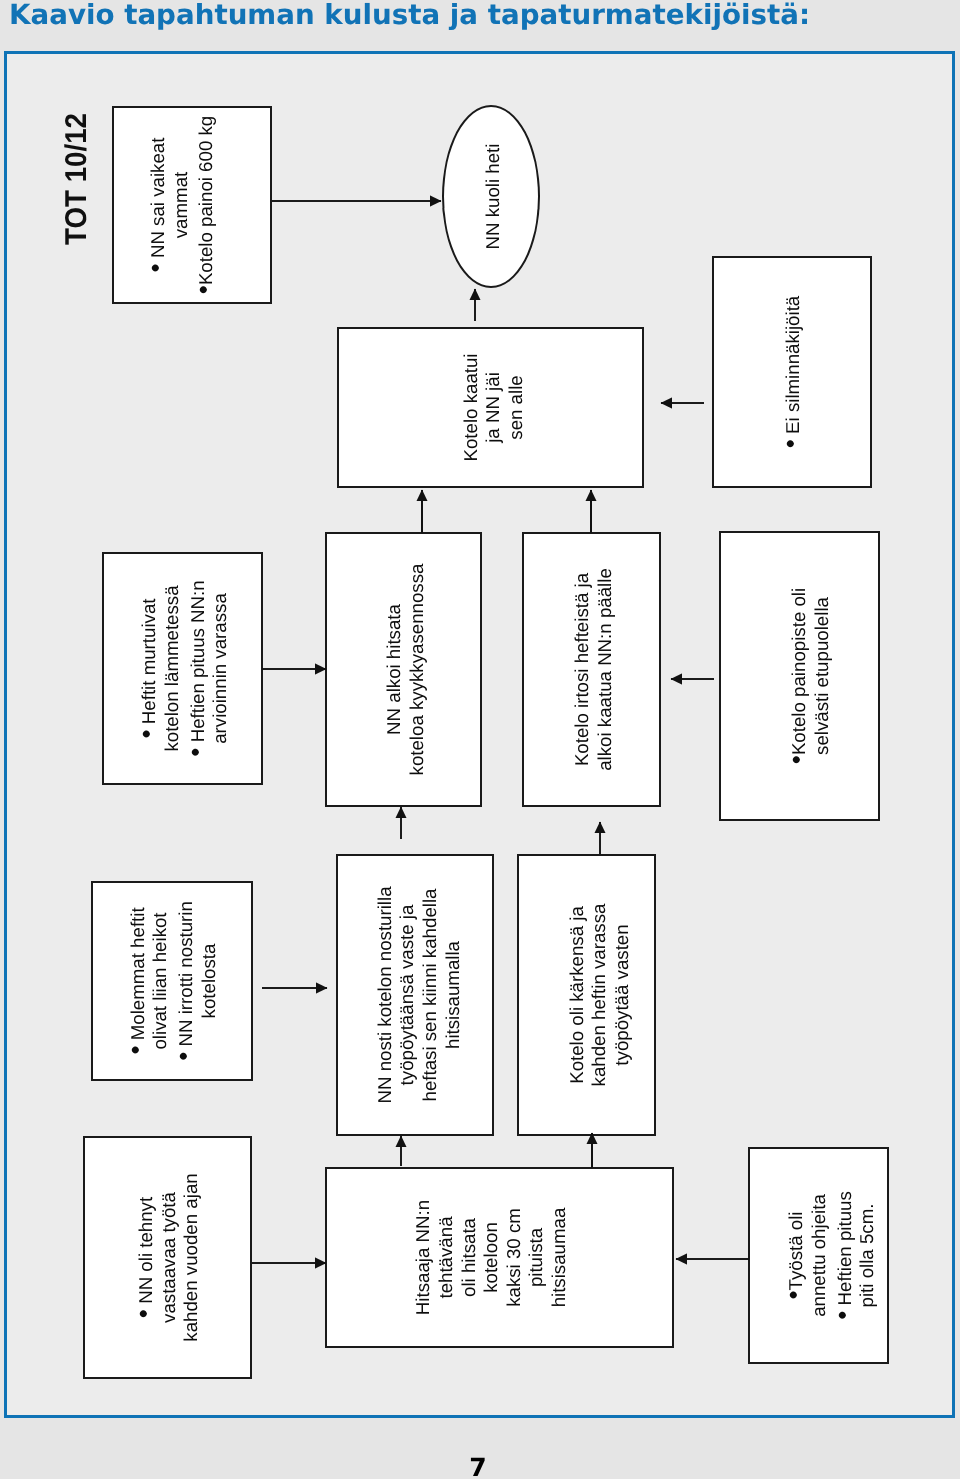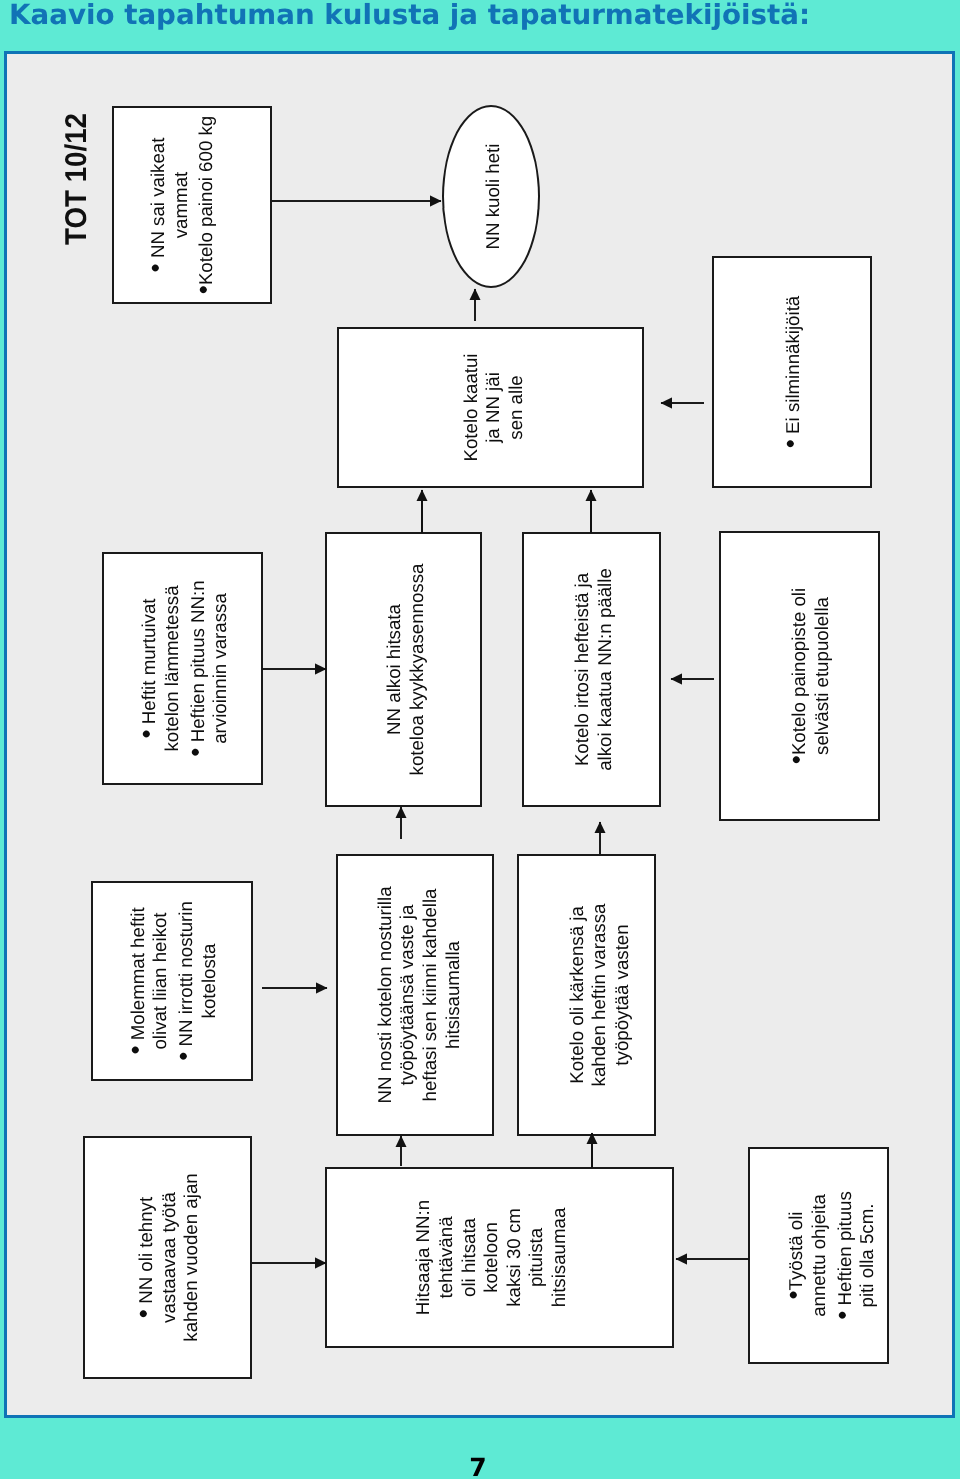--- a/index.html
+++ b/index.html
@@ -1,18 +1,18 @@
 <!DOCTYPE html>
 <html><head>
 <meta charset="utf-8">
 <style>
   html,body{margin:0;padding:0;background:#ffffff;}
   *{-webkit-font-smoothing:antialiased;text-rendering:geometricPrecision;}
   body{width:960px;height:1479px;overflow:hidden;font-family:"Liberation Sans",sans-serif;}
-  #page{position:relative;width:960px;height:1479px;background:#5eead4;}
+  #page{position:relative;width:960px;height:1479px;background:#e5e5e5;}
   #title{position:absolute;will-change:transform;left:8.6px;top:-2.2px;font-family:"DejaVu Sans",sans-serif;font-size:27.72px;font-weight:bold;color:#1173b6;letter-spacing:0px;white-space:nowrap;}
   #pagenum{position:absolute;will-change:transform;left:-2px;top:1453px;width:960px;text-align:center;font-family:"DejaVu Sans",sans-serif;font-size:25px;font-weight:bold;color:#000;}
   
   #canvasWrap{position:absolute;left:0;top:0;width:960px;height:1479px;}
   #canvas{position:absolute;width:1479px;height:960px;left:0;top:0;
      transform-origin:0 0; transform: rotate(-90deg) translate(-1479px,0); will-change:transform;}
   .frame{position:absolute;background:#ececec;border:3.5px solid #0f73b6;box-sizing:border-box;}
   .bx{position:absolute;background:#ffffff;border:2px solid #1a1a1a;box-sizing:border-box;
       display:flex;align-items:center;justify-content:center;text-align:center;
       font-size:18.7px;line-height:22.6px;color:#0d0d0d;white-space:nowrap;}

